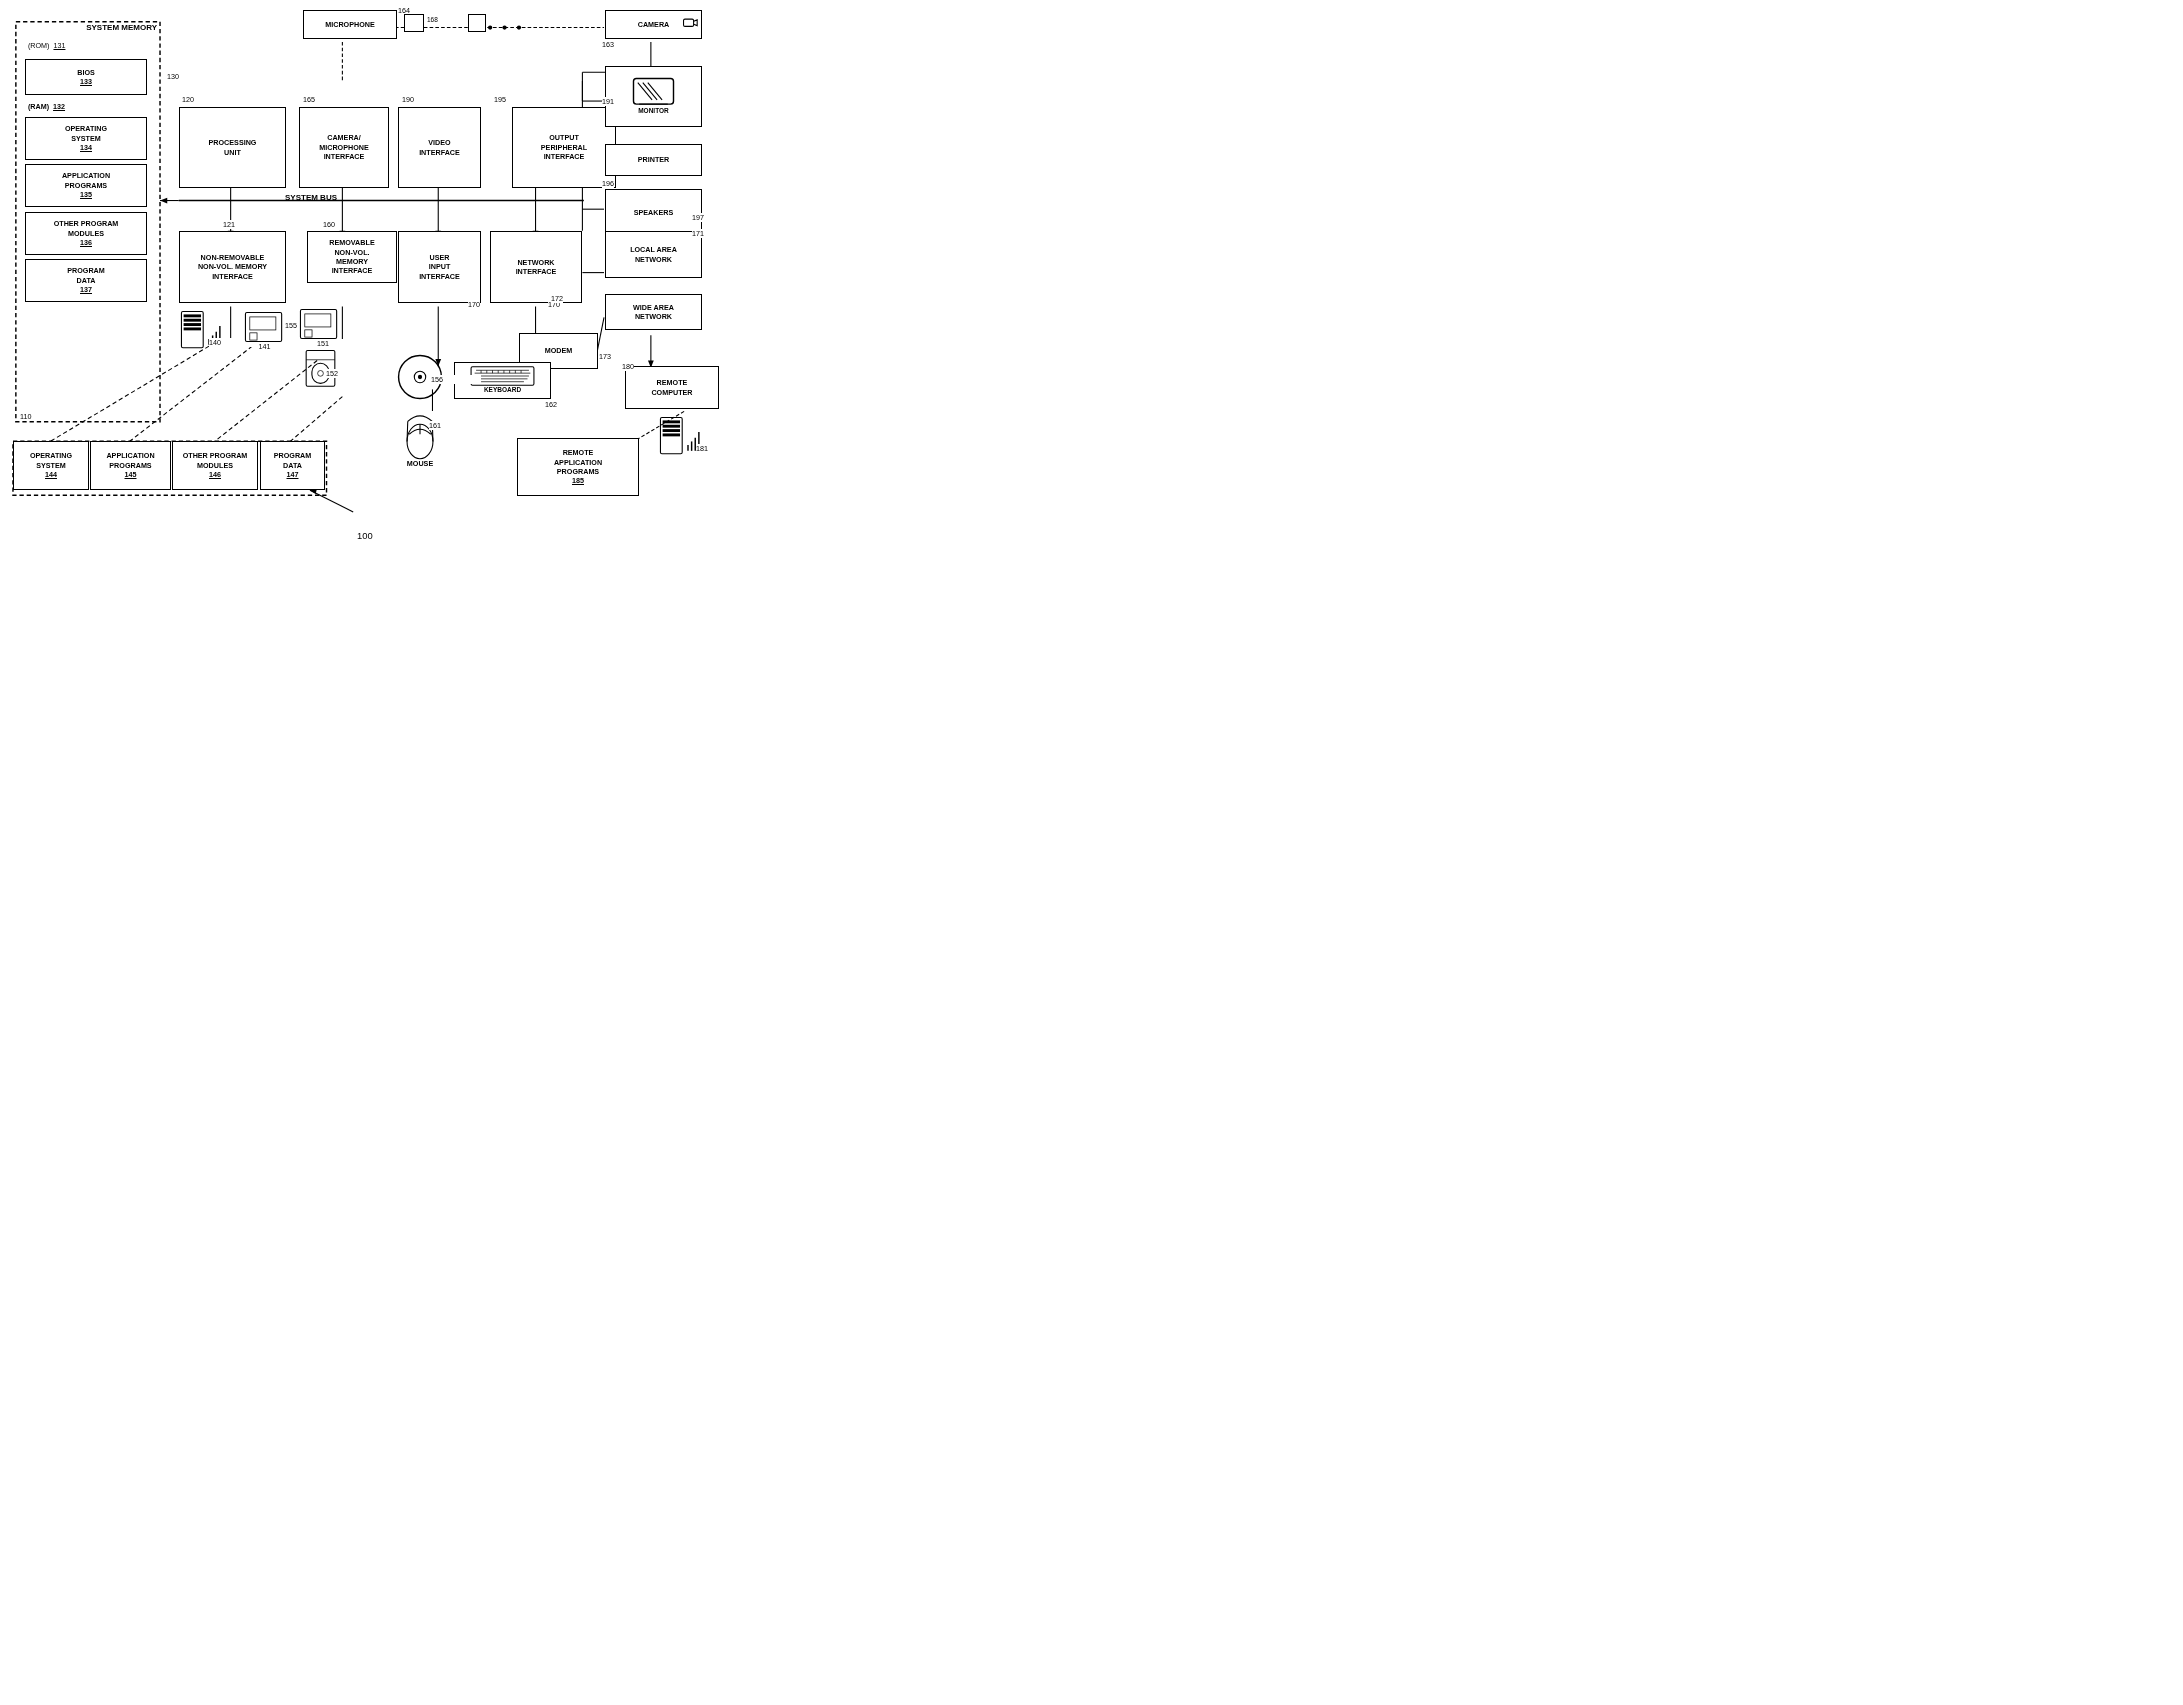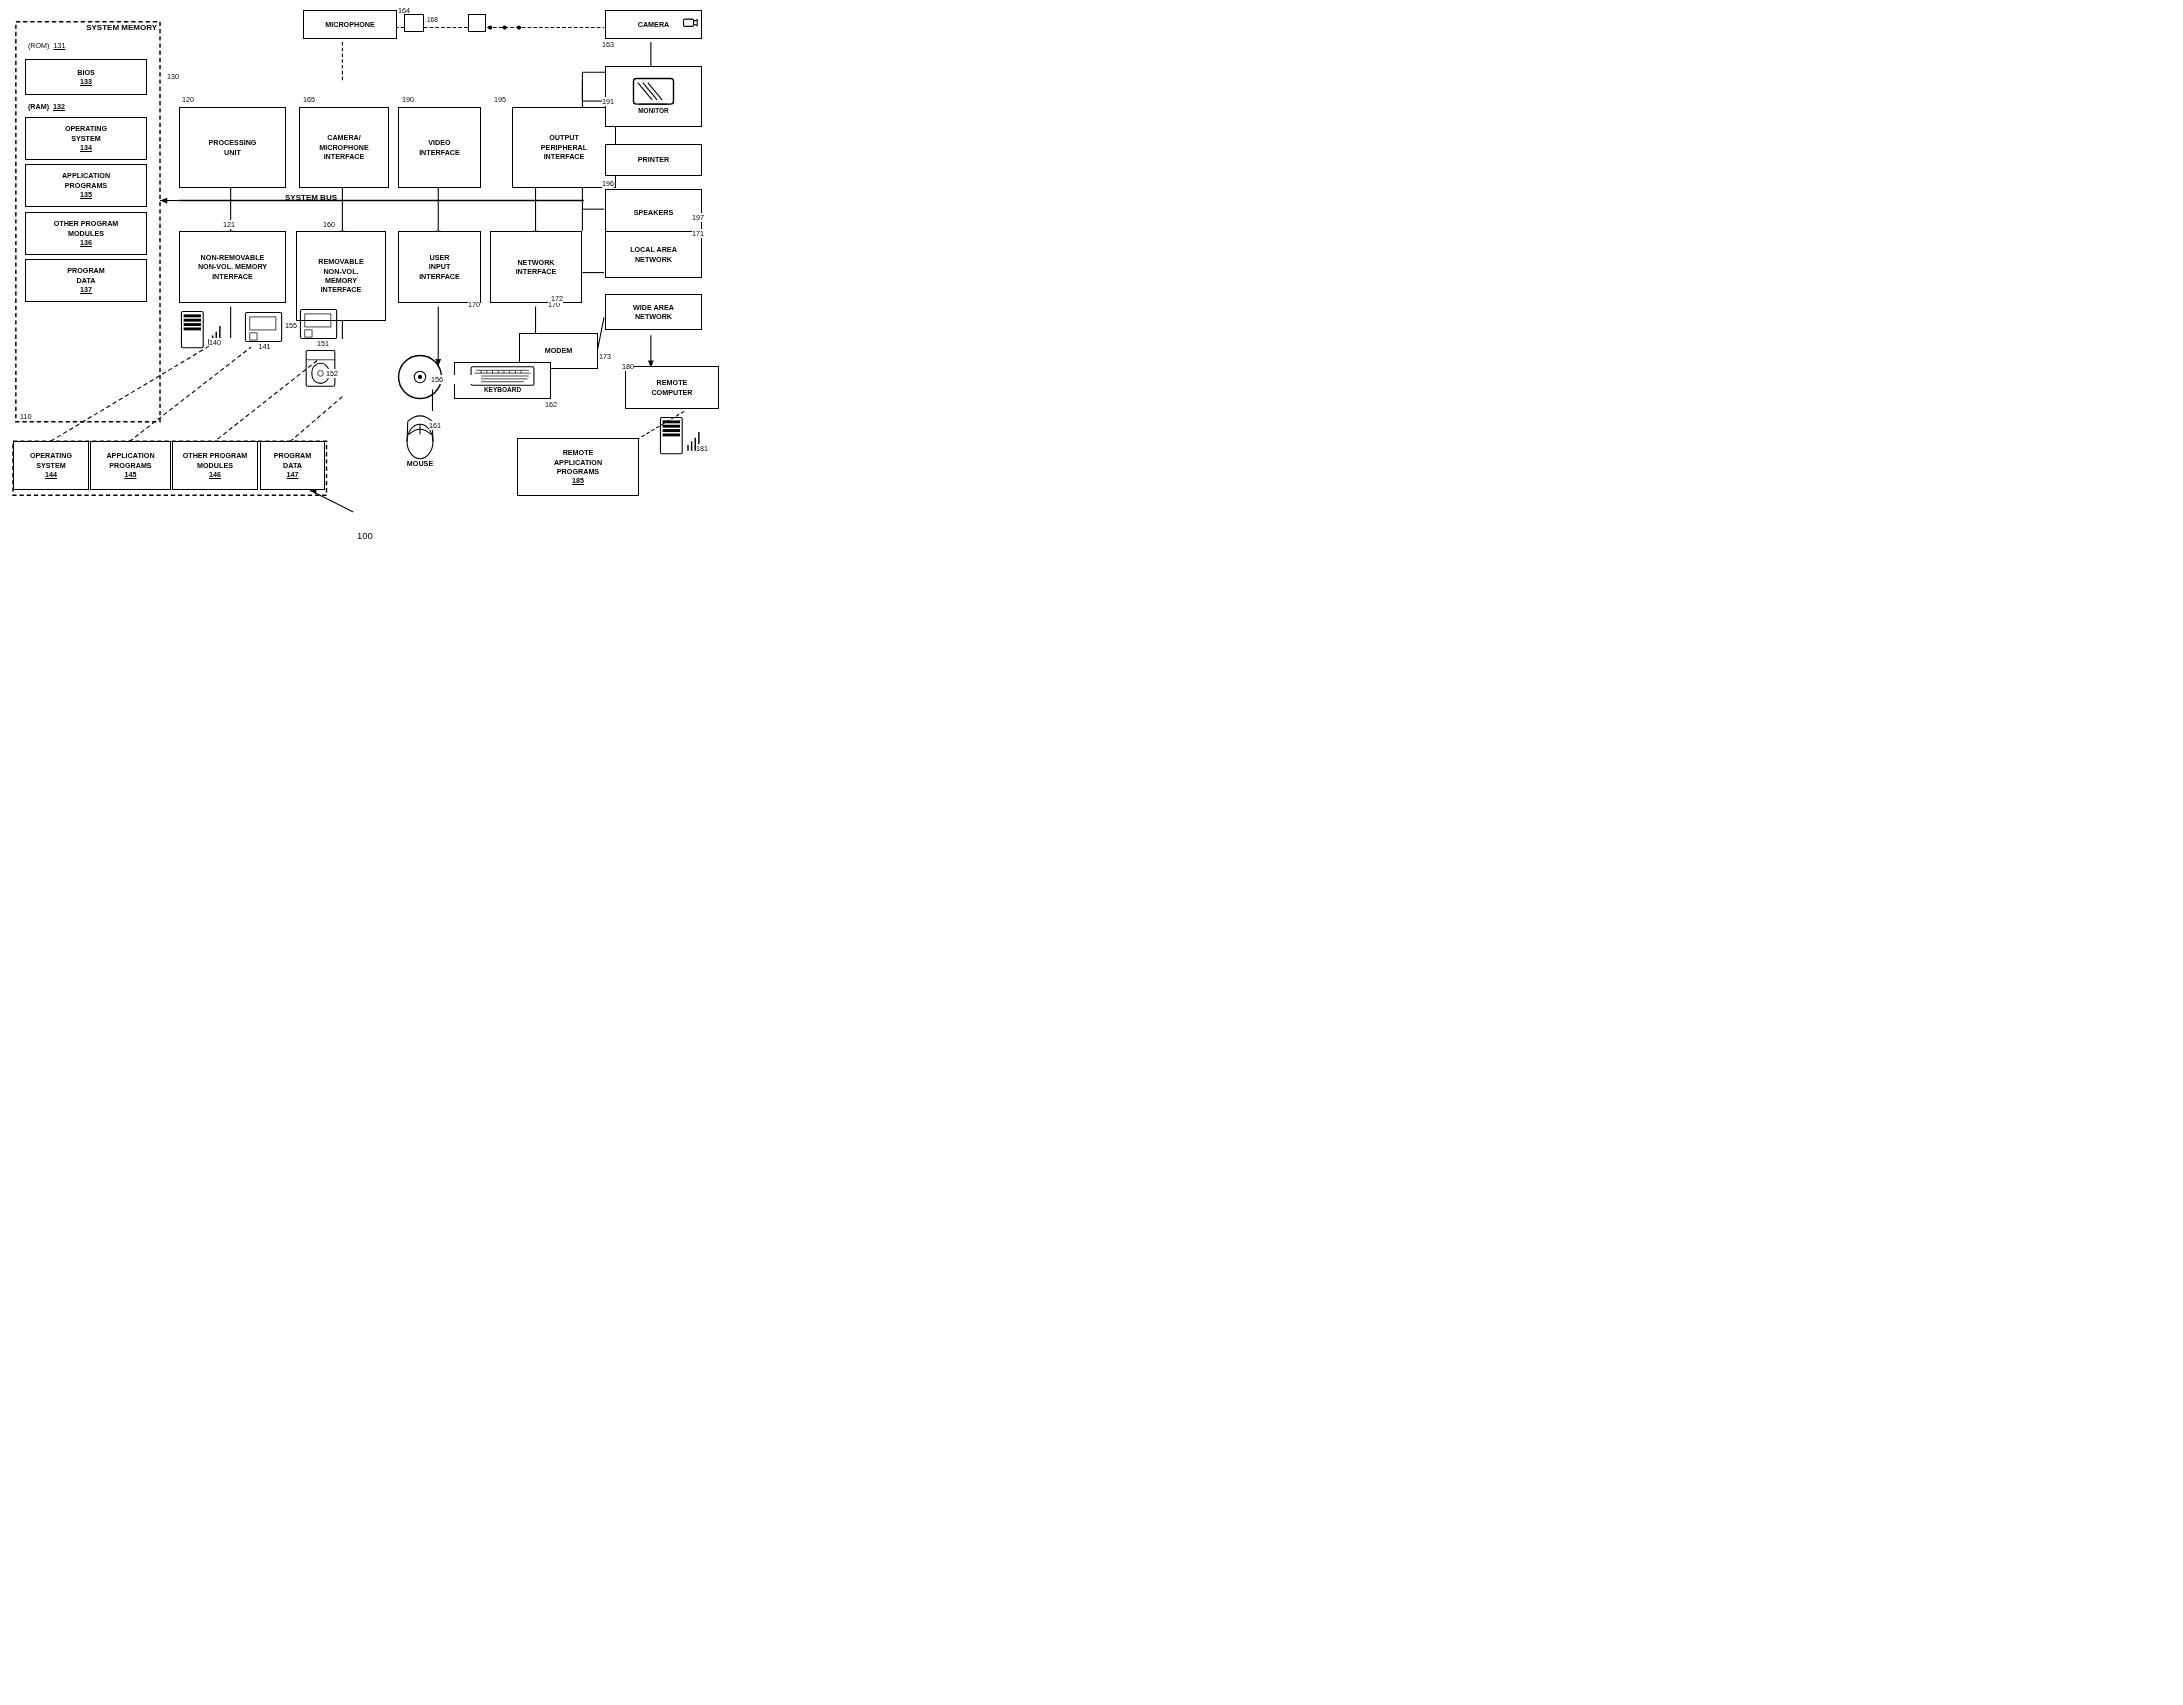--- a/index.html
+++ b/index.html
@@ -194,21 +194,21 @@
   </div>
   <div class="ref-num" style="left:494px; top:95px;">195</div>
 
   <div class="system-bus-label" style="left:285px; top:193px;">SYSTEM BUS</div>
 
   <div class="box" style="left:179px; top:231px; width:107px; height:72px;">
     <span>NON-REMOVABLE<br>NON-VOL. MEMORY<br>INTERFACE</span>
   </div>
   <div class="ref-num" style="left:223px; top:220px;">121</div>
 
-  <div class="box" style="left:296px; top:231px; width:90px; height:90px;">
+  <div class="box" style="left:307px; top:231px; width:90px; height:52px;">
     <span>REMOVABLE<br>NON-VOL.<br>MEMORY<br>INTERFACE</span>
   </div>
   <div class="ref-num" style="left:323px; top:220px;">160</div>
 
   <div class="box" style="left:398px; top:231px; width:83px; height:72px;">
     <span>USER<br>INPUT<br>INTERFACE</span>
   </div>
   <div class="ref-num" style="left:468px; top:300px;">170</div>
 
   <div class="box" style="left:490px; top:231px; width:92px; height:72px;">

